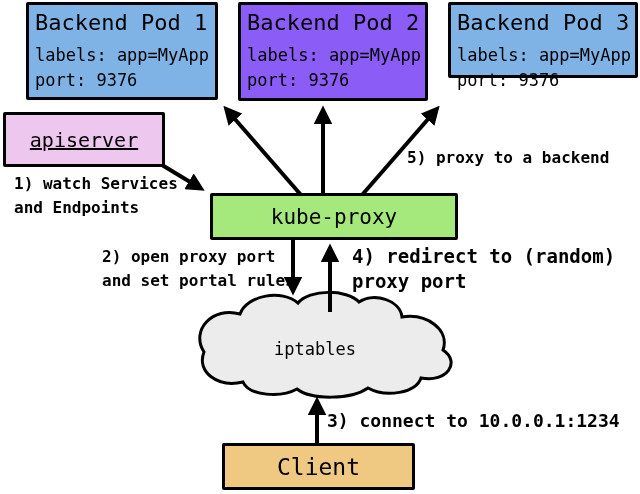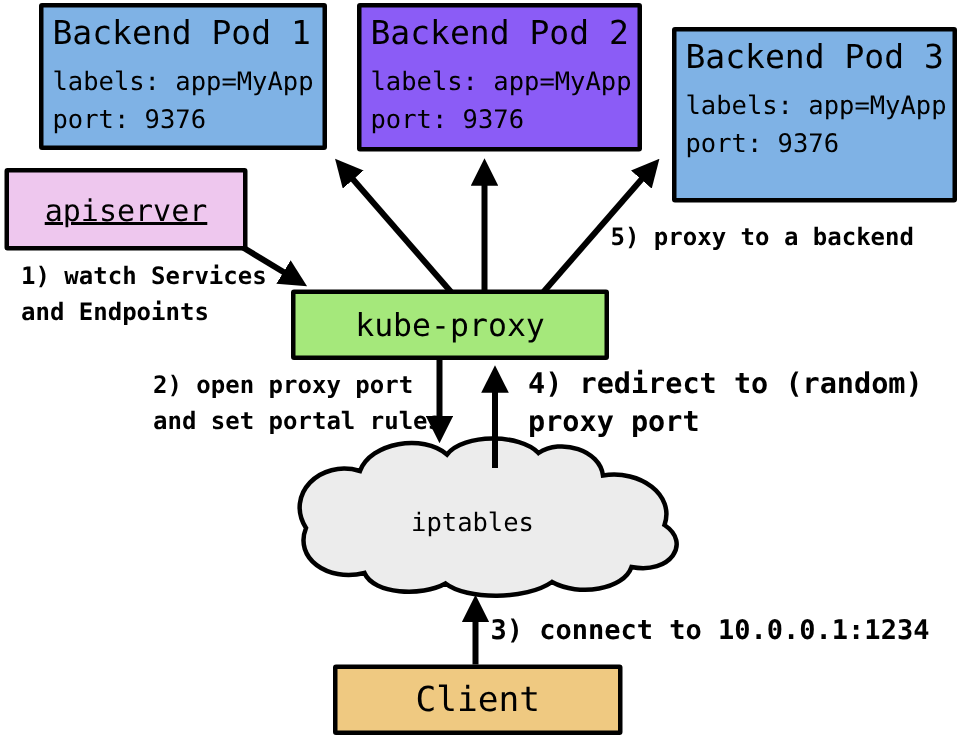--- a/index.html
+++ b/index.html
@@ -63,23 +63,23 @@
     line-height: 24px;
     white-space: nowrap;
   }
   #ann-step1 { left: 14px;  top: 172px; font-size: 16px; }
   #ann-step2 { left: 57px;  top: 245px; font-size: 16px; margin-left: 45px; }
   #ann-step3 { left: 327px; top: 409px; font-size: 18px; }
   #ann-step4 { left: 352px; top: 244px; font-size: 19px; line-height: 25px; }
   #ann-step5 { left: 407px; top: 146px; font-size: 16px; }
   #pod-1 { left: 26px;  top: 2px; width: 192px; height: 98px; }
   #pod-2 { left: 238px; top: 2px; width: 190px; height: 99px; }
-  #pod-3 { left: 448px; top: 18px; width: 190px; height: 117px; }
+  #pod-3 { left: 448px; top: 2px; width: 190px; height: 76px; }
   #apiserver  { left: 3px;   top: 112px; width: 162px; height: 55px; }
-  #kube-proxy { left: 194px; top: 193px; width: 212px; height: 47px; }
+  #kube-proxy { left: 210px; top: 193px; width: 248px; height: 47px; }
   #client     { left: 222px; top: 443px; width: 193px; height: 47px; }
   svg line { stroke: #000; stroke-width: 4; }
   svg .cloud-shape { stroke: #000; stroke-width: 3; }
 </style>
 </head>
 <body>
 
 <div class="canvas">
 
   <svg class="layer" width="640" height="494" viewBox="0 0 640 494">

